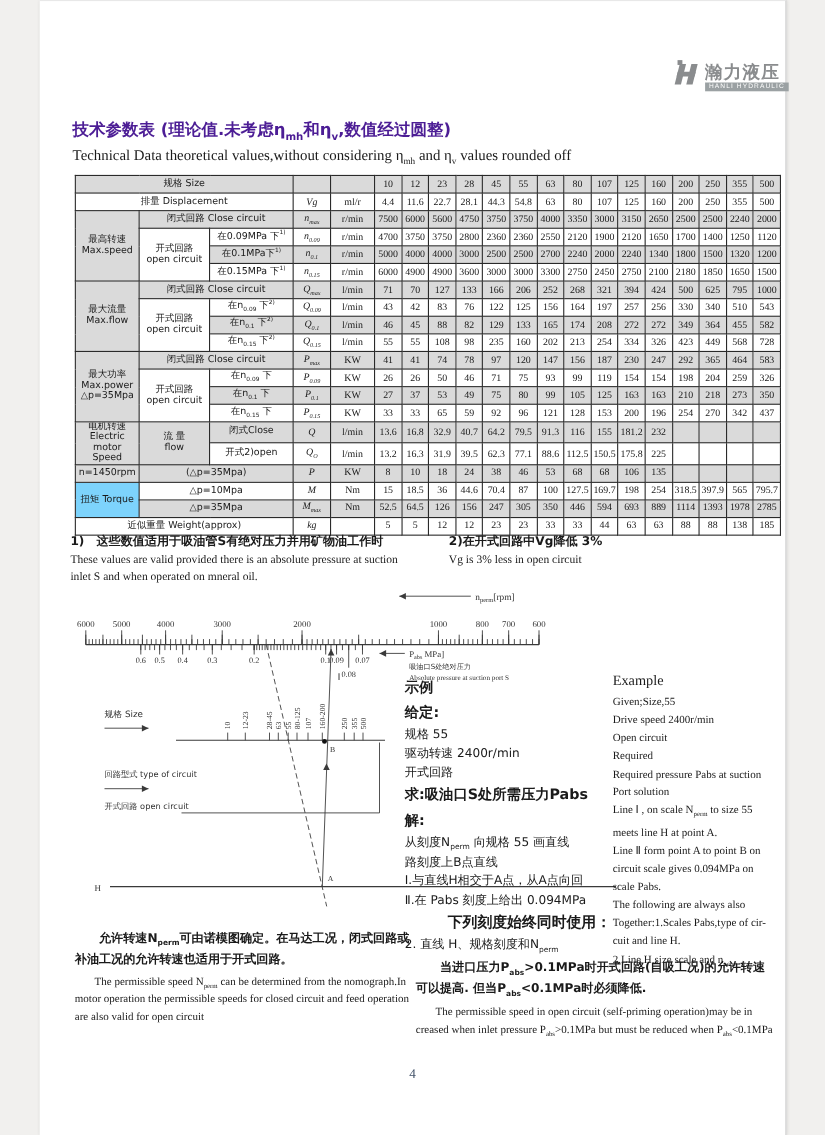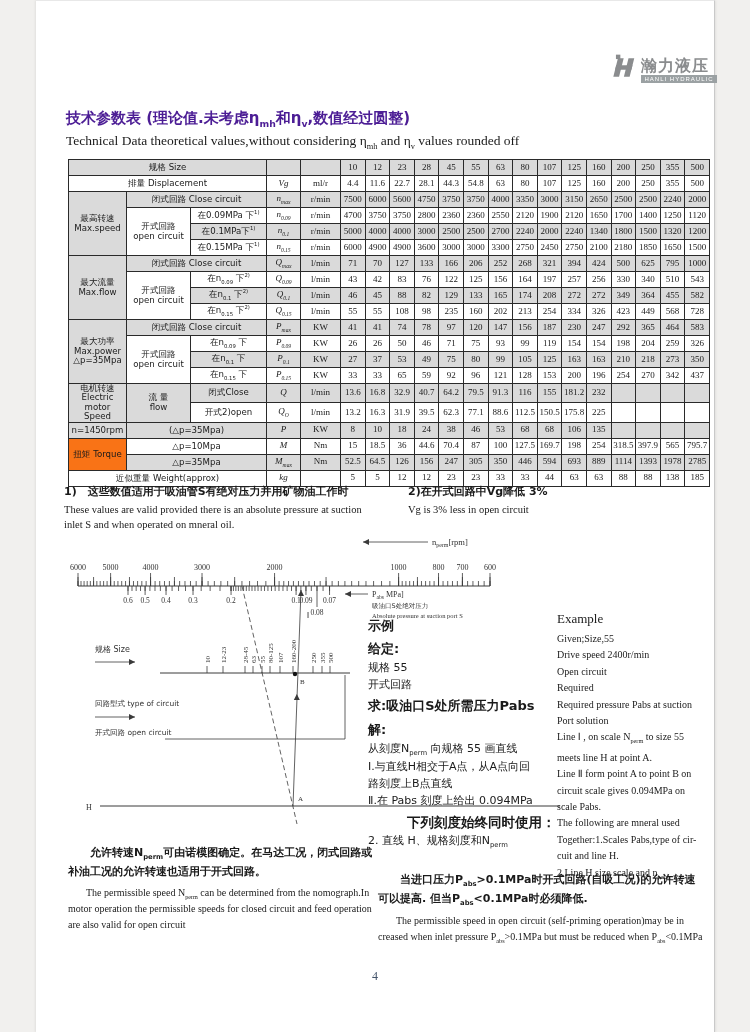--- a/index.html
+++ b/index.html
@@ -18,21 +18,21 @@
 
   
   .title{left:30px;top:108px;font-size:15px;font-weight:bold;color:#4c1d95;}
   .subtitle{left:30px;top:132px;font-size:13.5px;}
 
   
   .tblwrap{left:32px;top:158px;}
   table{border-collapse:collapse;table-layout:fixed;width:642px;}
   td{border:1px solid #2a2a2a;font-size:9px;text-align:center;padding:0 1px;height:15px;line-height:1.1;overflow:hidden;}
   tr.sh td{background:#dadada;}
-  td.g{background:#f97316;}
+  td.g{background:#7dd3fc;}
   td.w{background:#ffffff;}
   td.lbl{font-size:8.6px;}
   td.sym{font-style:italic;}
   sub{font-size:.62em;} sup{font-size:.62em;}
 
   
   .note-cn{font-size:11px;font-weight:bold;}
   .note-en{font-size:10.5px;line-height:1.45;margin-top:3px;}
   .note1{left:28px;top:483px;width:302px;}
   .note2{left:372px;top:483px;width:290px;}
@@ -742,46 +742,47 @@
       <text x="264" y="150" font-size="7"><tspan>B</tspan></text>
       <line x1="64" y1="272" x2="524" y2="272" stroke="#3a3a3a" stroke-width="1"></line>
       <text x="50" y="276" font-size="8"><tspan>H</tspan></text>
       <text x="262" y="267" font-size="7"><tspan>A</tspan></text>
     </svg>
 
   <div class="abs ex-cn">
       <div class="ln b">示例</div>
       <div class="ln b">给定:</div>
       <div class="ln">规格 55</div>
+      <div class="ln">驱动转速 2400r/min</div>
       <div class="ln">开式回路</div>
       <div class="ln b">求:吸油口S处所需压力Pabs</div>
       <div class="ln b">解:</div>
       <div class="ln">从刻度N<sub>perm</sub> 向规格 55 画直线</div>
+      <div class="ln">路刻度上B点直线</div>
       <div class="ln">Ⅰ.与直线H相交于A点，从A点向回</div>
-      <div class="ln">路刻度上B点直线</div>
       <div class="ln">Ⅱ.在 Pabs 刻度上给出 0.094MPa</div>
       <div class="ln bb">下列刻度始终同时使用：</div>
       <div class="ln">2. 直线 H、规格刻度和N<sub>perm</sub></div>
     </div>
 
   <div class="abs ex-en">
     <div class="ex-en-title">Example</div>
     <div>
         <div class="ln">Given;Size,55</div>
         <div class="ln">Drive speed 2400r/min</div>
         <div class="ln">Open circuit</div>
         <div class="ln">Required</div>
         <div class="ln">Required pressure Pabs at suction</div>
         <div class="ln">Port solution</div>
         <div class="ln">Line Ⅰ , on scale N<sub>perm</sub> to size 55</div>
         <div class="ln">meets line H at point A.</div>
         <div class="ln">Line Ⅱ form point A to point B on</div>
         <div class="ln">circuit scale gives 0.094MPa on</div>
         <div class="ln">scale Pabs.</div>
-        <div class="ln">The following are mneral used</div>
+        <div class="ln">The following are always also</div>
         <div class="ln">Together:1.Scales Pabs,type of cir-</div>
         <div class="ln">cuit and line H.</div>
         <div class="ln">2.Line H,size scale and n<sub>perm</sub></div>
       </div>
   </div>
 
   <div class="abs botL">
     <div class="bot-cn cn">允许转速N<sub>perm</sub>可由诺模图确定。在马达工况，闭式回路或补油工况的允许转速也适用于开式回路。</div>
     <div class="bot-en">The permissible speed N<sub>perm</sub> can be determined from the nomograph.In motor operation the permissible speeds for closed circuit and feed operation are also valid for open circuit</div>
   </div>

